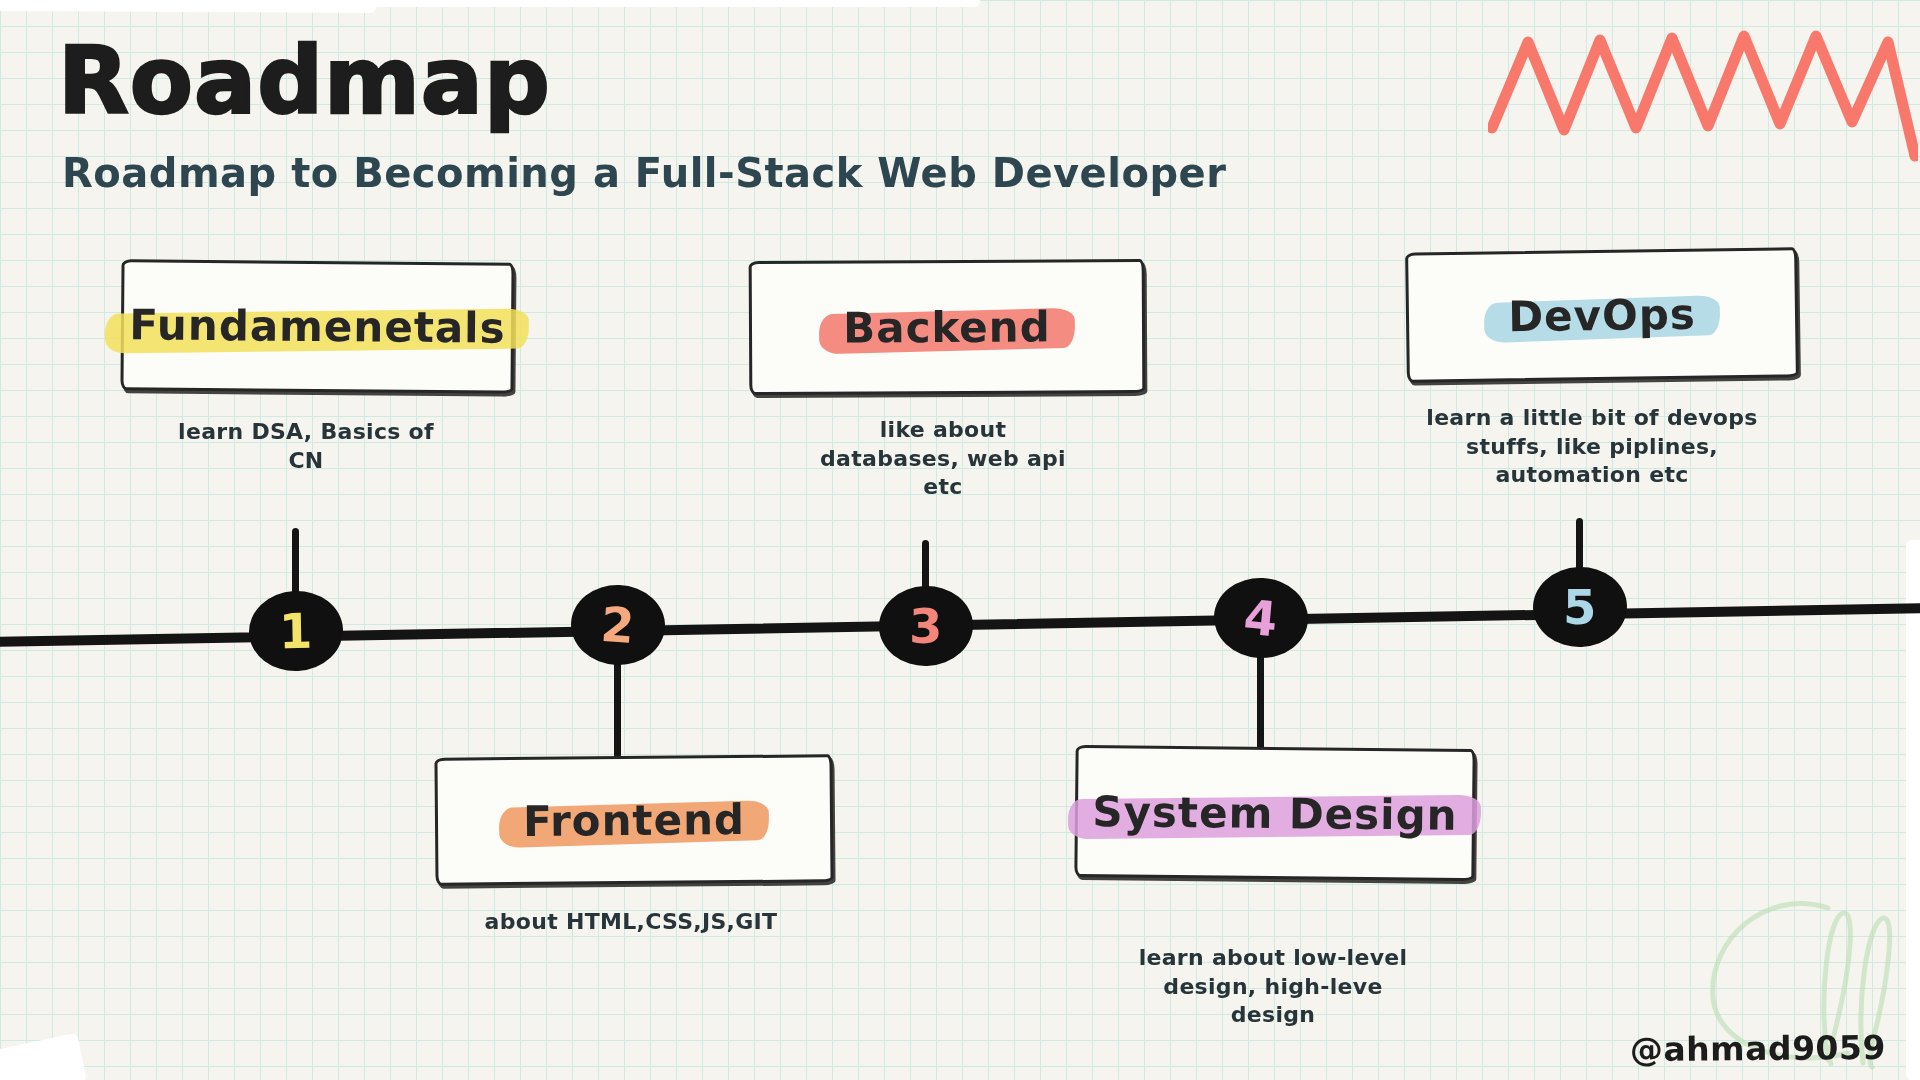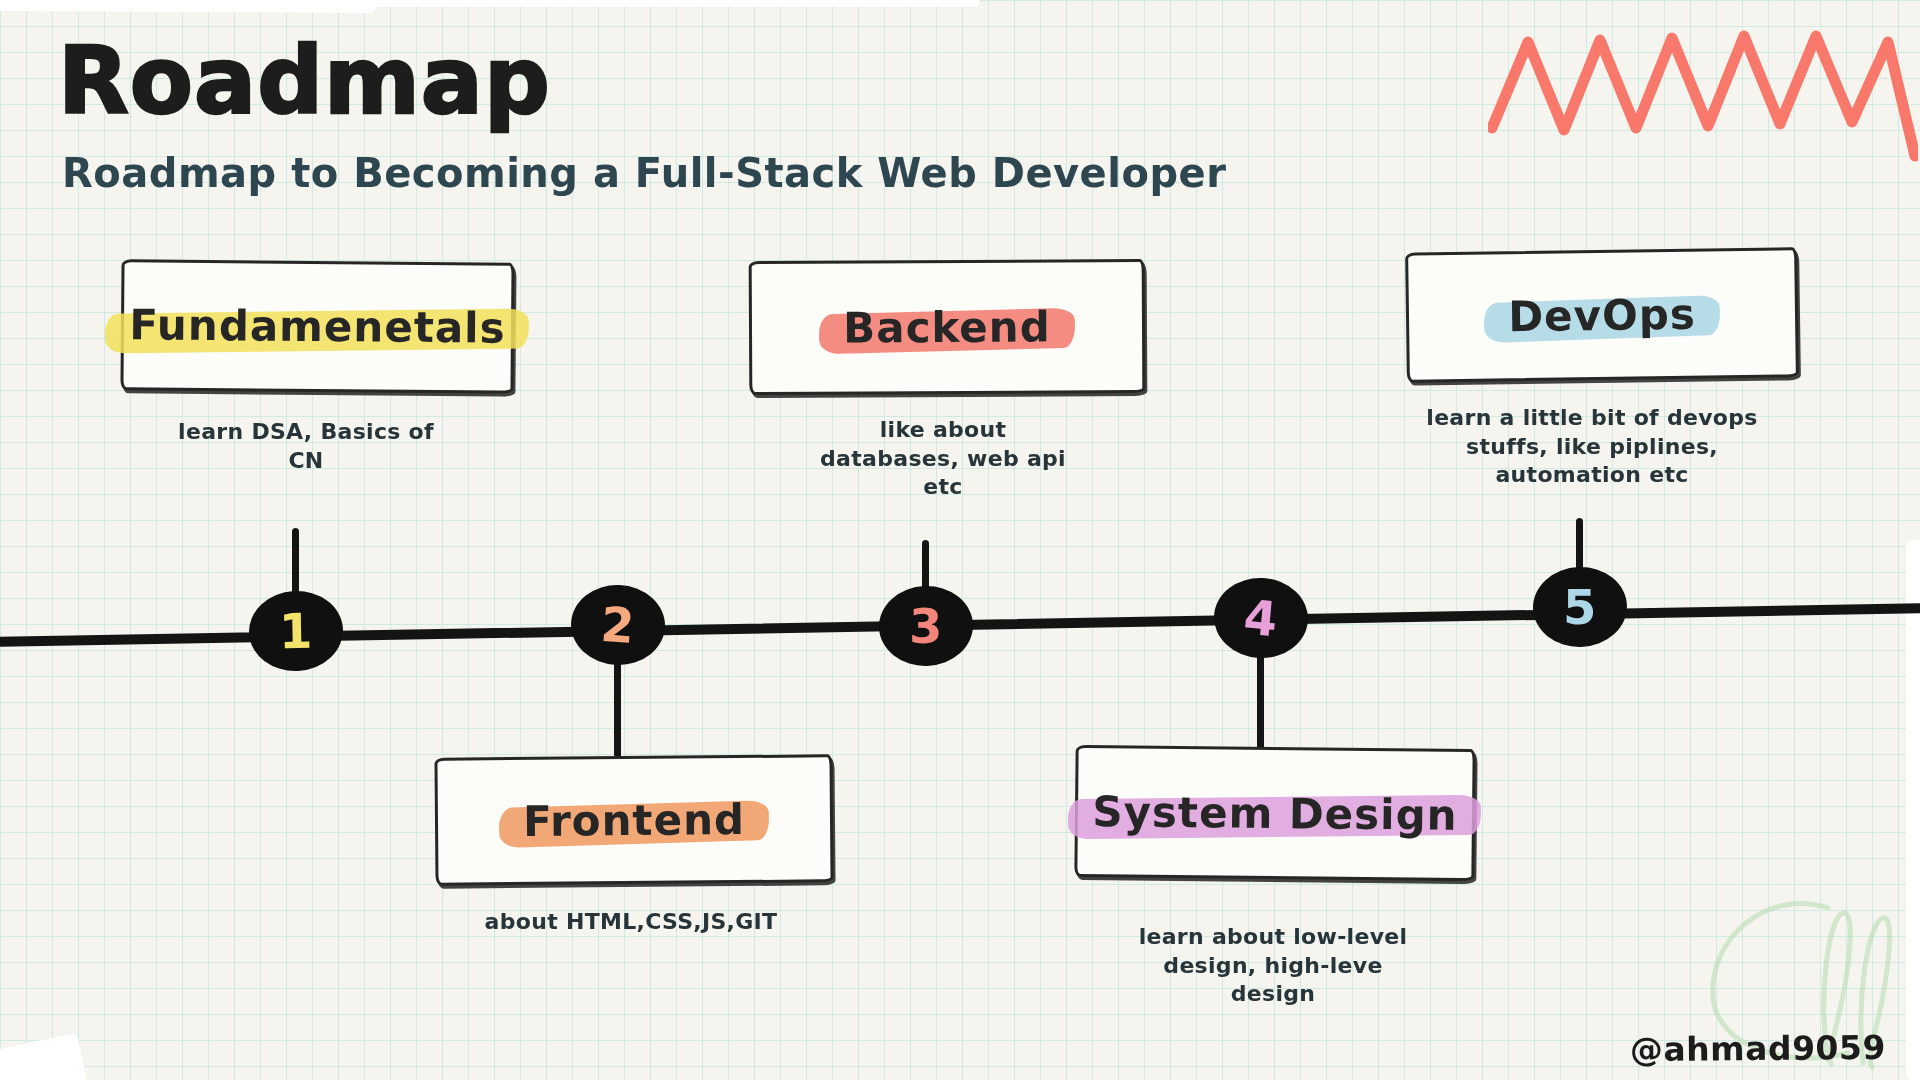--- a/index.html
+++ b/index.html
@@ -152,21 +152,21 @@
   </section>
 
   
   <section class="milestone">
     <div class="box" style="left:1075px;top:747px;width:400px;height:132px;transform:rotate(.6deg)">
       <span class="label-wrap">
         <span class="highlight" style="background-color: rgb(221, 159, 221);"></span>
         <span class="label">System Design</span>
       </span>
     </div>
-    <div class="desc" style="left: 1058px; top: 923px; width: 430px; color: rgb(39, 52, 57);">learn about low-level
+    <div class="desc" style="left: 1058px; top: 944px; width: 430px; color: rgb(39, 52, 57);">learn about low-level
 design, high-leve
 design</div>
     <div class="stem" style="left: 1257px; top: 650px; height: 100px; background-color: rgb(20, 20, 20);"></div>
     <div class="node" style="left: 1214px; top: 578px; transform: rotate(3deg); background-color: rgb(16, 16, 16);">
       <span class="node-num" style="color: rgb(232, 160, 216);">4</span>
     </div>
   </section>
 
   
   <section class="milestone">

